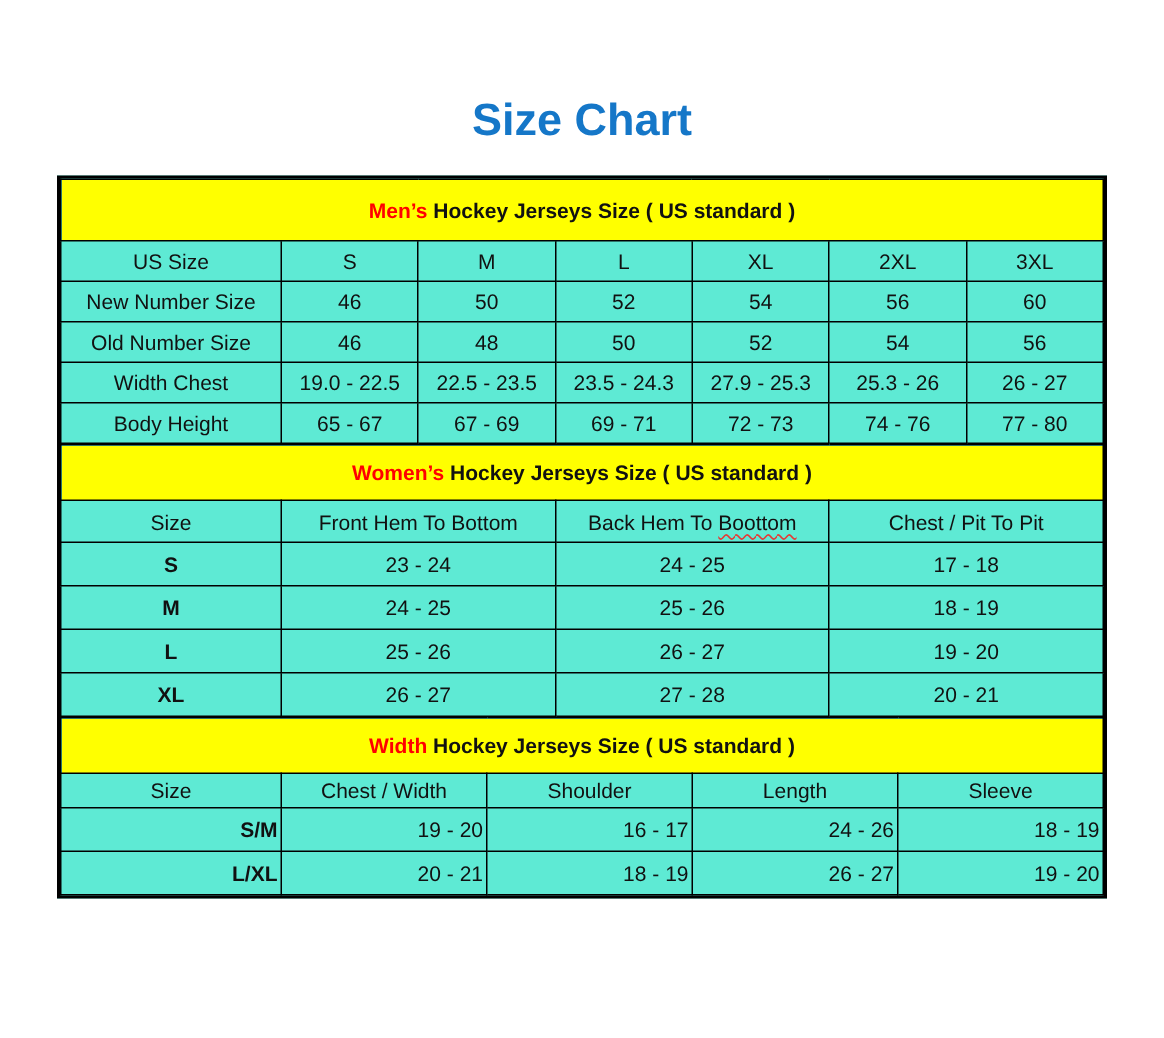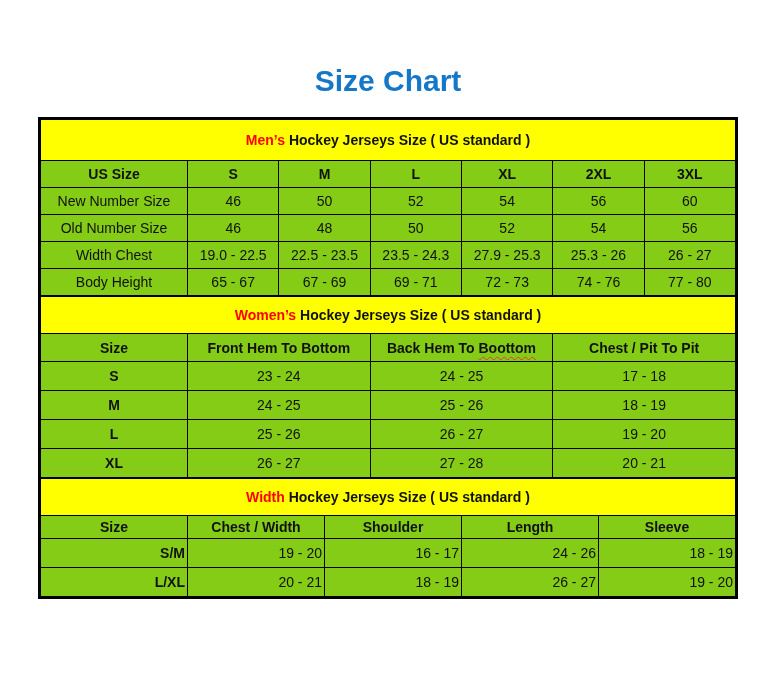--- a/index.html
+++ b/index.html
@@ -23,21 +23,21 @@
     text-align:center;
     font-size:30px;
     font-weight:bold;
     color:var(--title-blue);
     letter-spacing:0px;
   }
   #tables{
     width:700px;
     margin:19px auto 0 auto;
     border:2px solid var(--line);
-    background:#84cc16;
+    background:#5eead4;
   }
   table.tbl{
     width:100%;
     border-collapse:collapse;
     table-layout:fixed;
   }
   table.tbl th, table.tbl td{
     border:1px solid var(--line);
     text-align:center;
     vertical-align:middle;
@@ -46,21 +46,21 @@
     overflow:hidden;
     white-space:nowrap;
   }
   td.band{
     background:var(--band-yellow);
     font-weight:bold;
     font-size:15.5px;
     height:40px;
   }
   td.band .hl{color:var(--accent-red);}
-  tr.head-row th{font-weight:bold;}
+  tr.head-row th{font-weight:normal;}
   
   #mens .band{height:41px;}
   #mens tr.head-row th{height:27px;}
   #mens td.cell{height:27px;}
   #womens .band{height:37px;}
   #womens tr.head-row th{height:28px;}
   #womens td.cell{height:29px;}
   #youth .band{height:37px;}
   #youth tr.head-row th{height:23px;}
   #youth td.cell{height:29px;text-align:right;}

